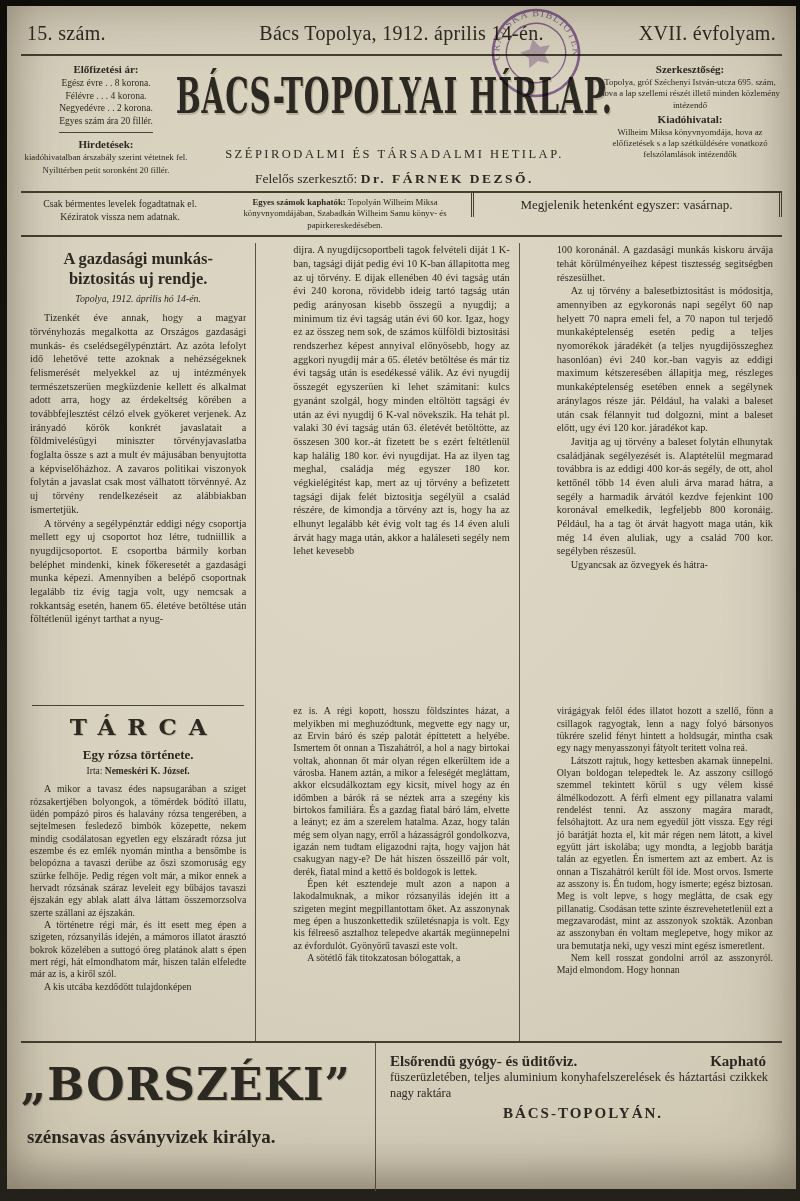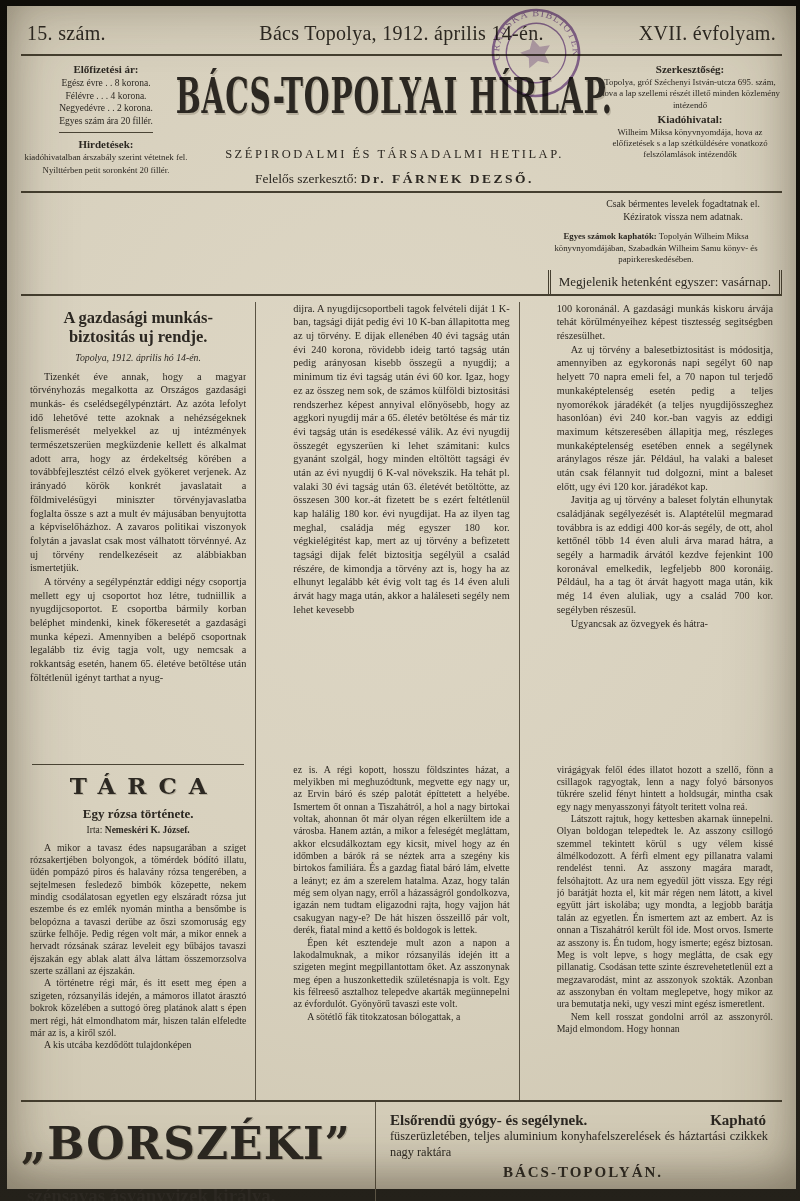--- a/index.html
+++ b/index.html
@@ -38,21 +38,21 @@
   .mh-center{display:flex;flex-direction:column;align-items:center;padding-top:2px;min-width:0;}
   .title-wrap{height:62px;display:flex;align-items:center;justify-content:center;width:100%;}
   .paper-title{font-family:"DejaVu Serif","Liberation Serif",serif;font-weight:bold;font-size:37px;
     white-space:nowrap;letter-spacing:1px;transform:scale(.8,1.32);
     text-shadow:1.5px 1.5px 0 rgba(40,30,10,.18);}
   .subtitle{font-size:12.5px;letter-spacing:2.5px;margin-top:20px;white-space:nowrap;}
   .editor{margin-top:9px;font-size:13.5px;white-space:nowrap;}
   .editor-name{font-weight:bold;letter-spacing:2.5px;}
 
   
-  .infobar{display:flex;align-items:flex-end;border-top:2px solid #453f30;border-bottom:2px solid #453f30;min-height:42px;flex-direction:column;}
+  .infobar{display:flex;align-items:flex-start;border-top:2px solid #453f30;border-bottom:2px solid #453f30;min-height:42px;}
   .ib-cell{display:flex;flex-direction:column;justify-content:center;padding:4px 8px;box-sizing:border-box;}
   .ib-left{width:198px;font-size:9.8px;text-align:center;line-height:1.35;}
   .ib-center{flex:1;font-size:13px;text-align:center;border-left:3px double #453f30;border-right:3px double #453f30;}
   .ib-right{width:252px;font-size:8.8px;text-align:center;line-height:1.3;}
   .b{font-weight:bold;}
 
   
   .content{display:flex;padding-top:6px;}
   .col{flex:1;padding:0 9px;min-width:0;}
   .col.mid{border-left:1px solid #5a5343;padding-left:37px;}
@@ -202,21 +202,21 @@
 
     </div>
 
     <div class="ad">
       <div class="ad-left">
         <div class="brand">„BORSZÉKI”</div>
         <div class="brand-tag">szénsavas ásványvizek királya.</div>
       </div>
       <div class="ad-right">
         <div class="ad-row">
-          <span>Elsőrendü gyógy- és segélynek.</span>
+          <span>Elsőrendü gyógy- és üditőviz.</span>
           <span>Kapható</span>
         </div>
         <div class="ad-desc">füszerüzletében, teljes aluminium konyhafelszerelések és háztartási czikkek nagy raktára</div>
         <div class="ad-city">BÁCS-TOPOLYÁN.</div>
       </div>
     </div>
 
   </div>
 </div>
 

